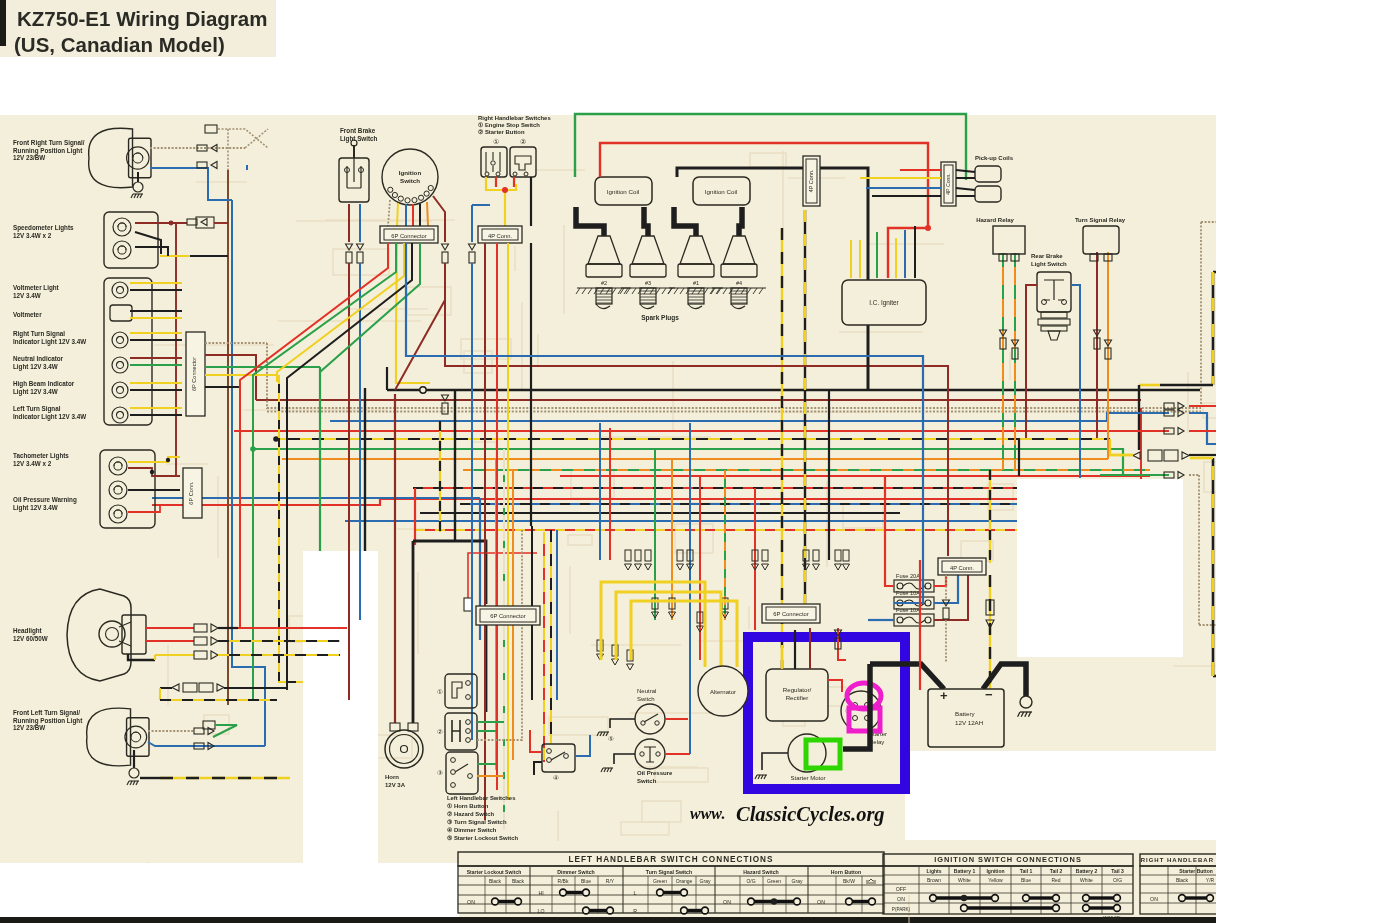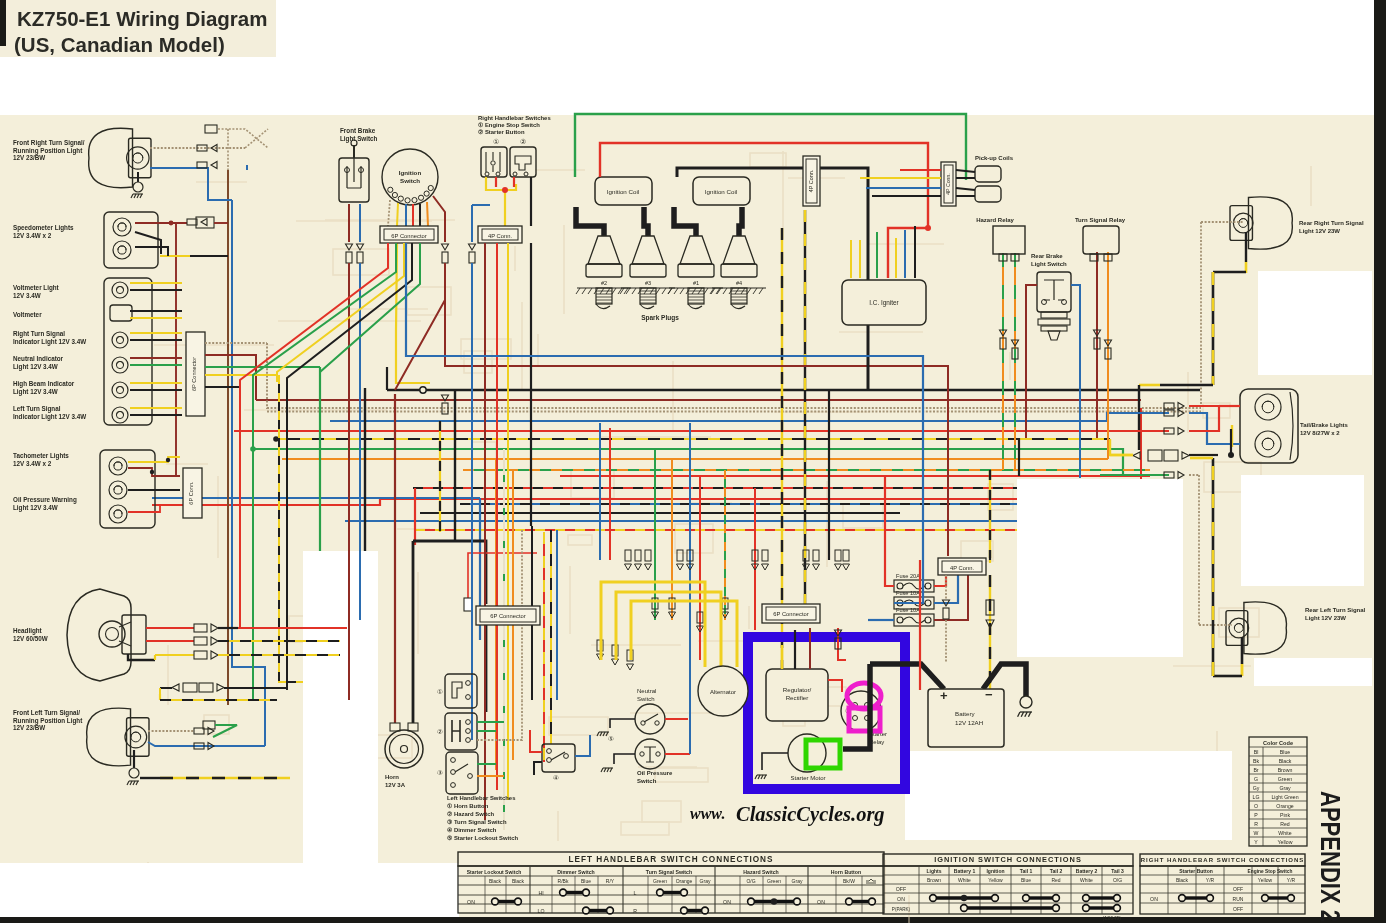--- a/index.html
+++ b/index.html
@@ -1,14 +1,14 @@
 <!DOCTYPE html>
 <html><head><meta charset="utf-8"><style>
 html,body{margin:0;padding:0;background:#fff;}
-#wrap{position:relative;width:1386px;height:923px;overflow:hidden;}
+#wrap{position:relative;width:1216px;height:923px;overflow:hidden;}
 </style></head><body>
 <div id="wrap">
 <svg width="1386" height="923" viewBox="0 0 1386 923">
 <rect x="0" y="0" width="1386" height="923" fill="#ffffff"></rect>
 <rect x="0" y="115" width="1374" height="802" fill="#f4efda"></rect>
 <rect x="0" y="0" width="276" height="57" fill="#f3eedb"></rect>
 <rect x="1374" y="0" width="12" height="923" fill="#1a1a17"></rect>
 <rect x="0" y="917" width="1386" height="6" fill="#1a1a17"></rect>
 <rect x="0" y="0" width="6" height="46" fill="#1a1a17"></rect>
 <g stroke="#e3d3b4" stroke-width="1.6" opacity="0.55">

